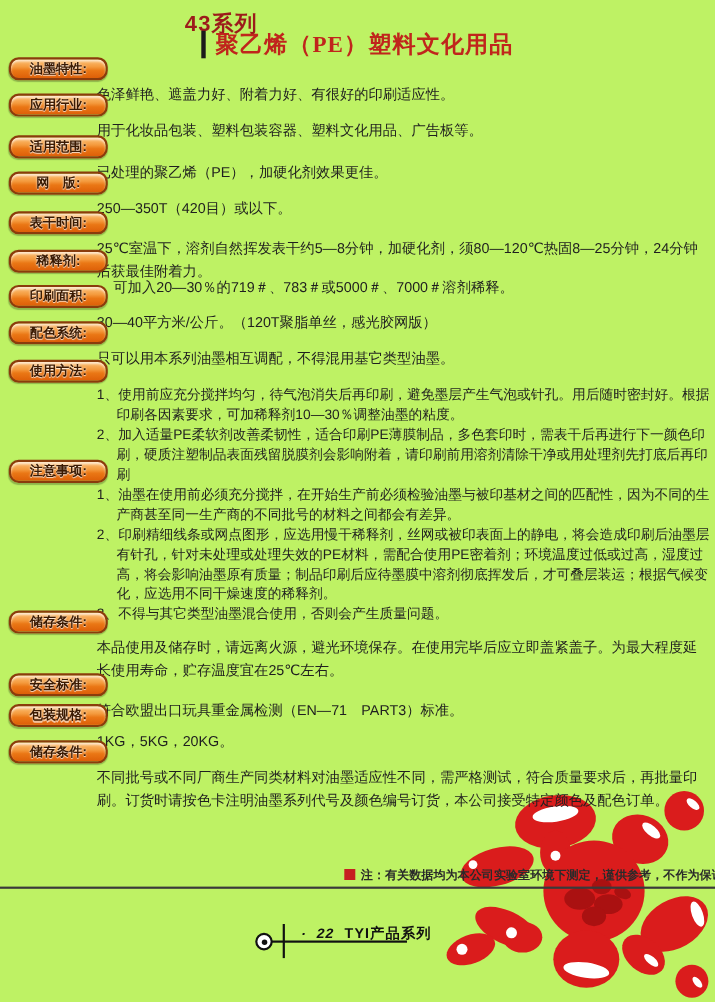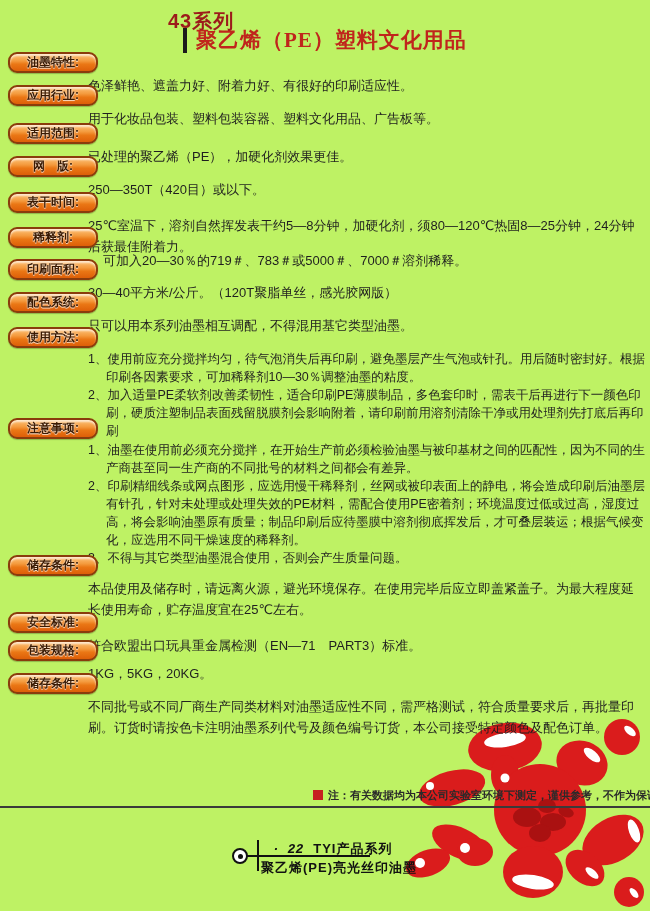--- a/index.html
+++ b/index.html
@@ -207,15 +207,14 @@
   </div>
   <div class="rule"></div>
 
   <div class="footer">
     <span class="f-hline"></span>
     <span class="f-vline"></span>
     <span class="f-ring"></span>
     <div class="f-top">
       <span class="f-page">· 22</span><span class="f-series">TYI产品系列</span>
     </div>
-    <div class="f-bottom">聚乙烯(PE)亮光丝印油墨</div>
   </div>
 </div>
 
 </body></html>

